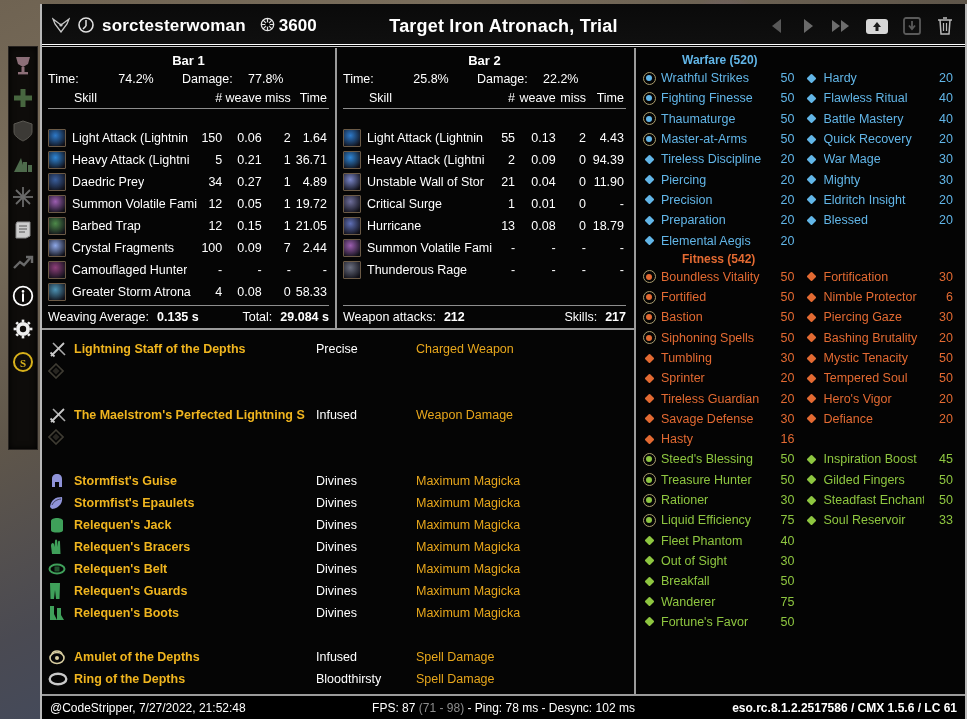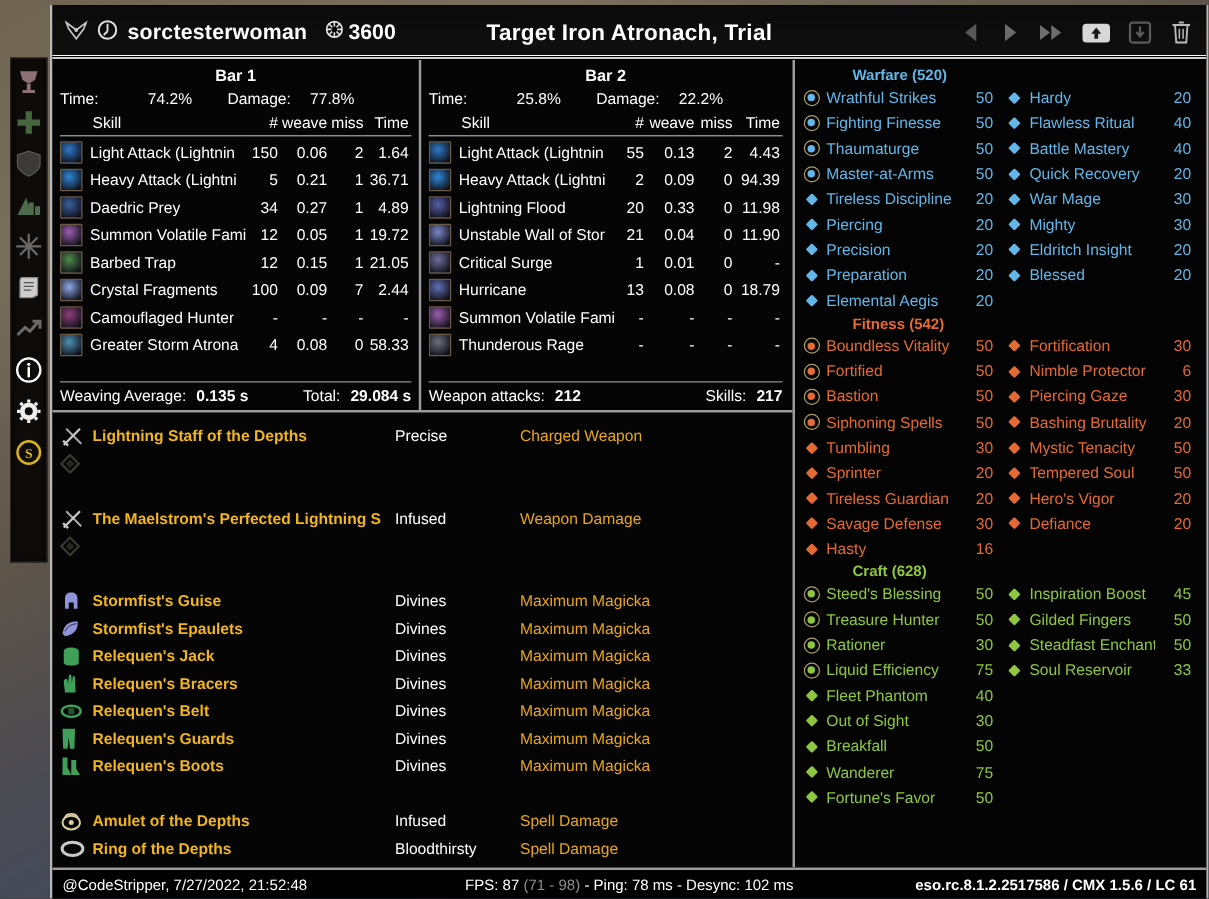--- a/index.html
+++ b/index.html
@@ -155,21 +155,21 @@
   }
   table.sk th.c-skill { text-align: left; padding-left: 26px; }
   table.sk th.c-n { text-align: right; width: 34px; }
   table.sk th.c-w { text-align: right; width: 46px; }
   table.sk th.c-m { text-align: right; width: 36px; }
   table.sk th.c-t { text-align: right; width: 46px; padding-right: 2px; }
   table.sk td { padding: 2px 0; color: #ffffff; font-size: 12.5px; }
   table.sk td.c-skill { text-align: left; white-space: nowrap; overflow: hidden; }
   table.sk td.c-n, table.sk td.c-w, table.sk td.c-m, table.sk td.c-t { text-align: right; }
   table.sk td.c-t { padding-right: 2px; }
-  tr.sk-row:first-child td { padding-top: 4px; }
+  tr.sk-row:first-child td { padding-top: 20px; }
 
   .sk-cell { display: flex; align-items: center; gap: 6px; }
   .sk-ico {
     width: 18px; height: 18px; flex: 0 0 18px;
     border: 1px solid #6b5a46;
     box-sizing: border-box;
     border-radius: 1px;
   }
   .sk-name { overflow: hidden; white-space: nowrap; }
 
@@ -575,32 +575,20 @@
                       </div>
                     </td>
                     <td class="c-n">2</td>
                     <td class="c-w">0.09</td>
                     <td class="c-m">0</td>
                     <td class="c-t">94.39</td>
                   </tr>
                   <tr class="sk-row">
                     <td class="c-skill">
                       <div class="sk-cell">
-                        <span class="sk-ico" style="background: radial-gradient(circle at 40% 35%, rgb(85, 96, 168), rgb(16, 16, 24) 85%);"></span>
-                        <span class="sk-name">Lightning Flood</span>
-                      </div>
-                    </td>
-                    <td class="c-n">20</td>
-                    <td class="c-w">0.33</td>
-                    <td class="c-m">0</td>
-                    <td class="c-t">11.98</td>
-                  </tr>
-                  <tr class="sk-row">
-                    <td class="c-skill">
-                      <div class="sk-cell">
                         <span class="sk-ico" style="background: radial-gradient(circle at 40% 35%, rgb(122, 134, 200), rgb(16, 16, 24) 85%);"></span>
                         <span class="sk-name">Unstable Wall of Stor</span>
                       </div>
                     </td>
                     <td class="c-n">21</td>
                     <td class="c-w">0.04</td>
                     <td class="c-m">0</td>
                     <td class="c-t">11.90</td>
                   </tr>
                   <tr class="sk-row">
@@ -1103,21 +1091,20 @@
           <div class="cp-row">
             <div class="cp-col">
               <span class="cp-star">
                 <span class="star-sm" style="background:#e36a32"></span>
               </span>
               <span class="cp-name" style="color: rgb(227, 106, 50);">Hasty</span>
               <span class="cp-val" style="color: rgb(227, 106, 50);">16</span>
             </div>
             <div class="cp-col right"></div>
           </div>
-          <div class="cp-head" style="color: rgb(142, 198, 64);">Craft (628)</div>
           <div class="cp-row">
             <div class="cp-col">
               <span class="cp-star">
                 <span class="star-big">
                   <i style="background:#8ec640"></i>
                 </span>
               </span>
               <span class="cp-name" style="color: rgb(142, 198, 64);">Steed's Blessing</span>
               <span class="cp-val" style="color: rgb(142, 198, 64);">50</span>
             </div>

